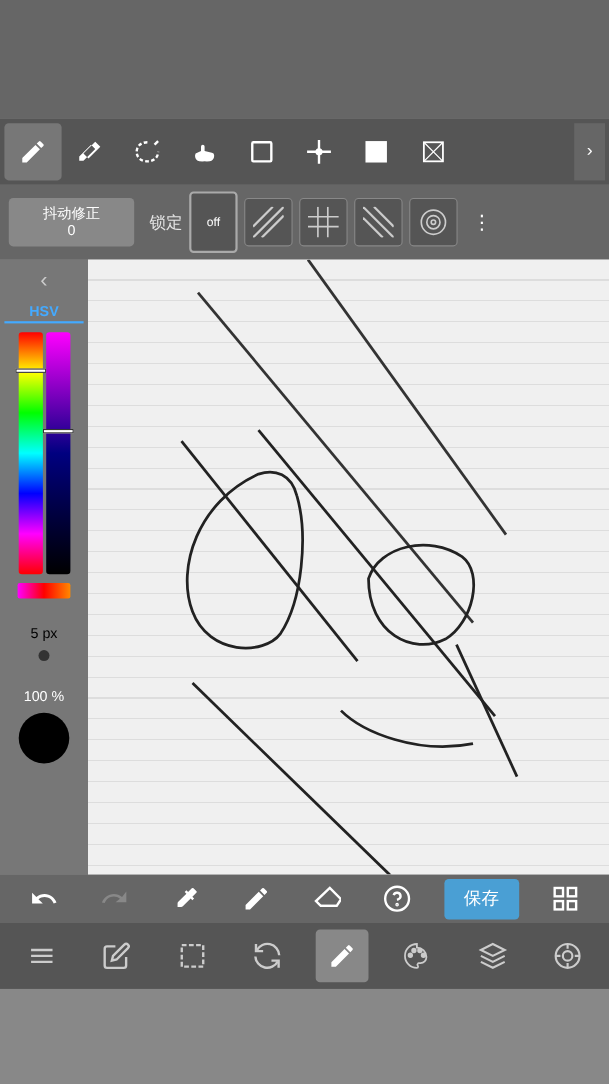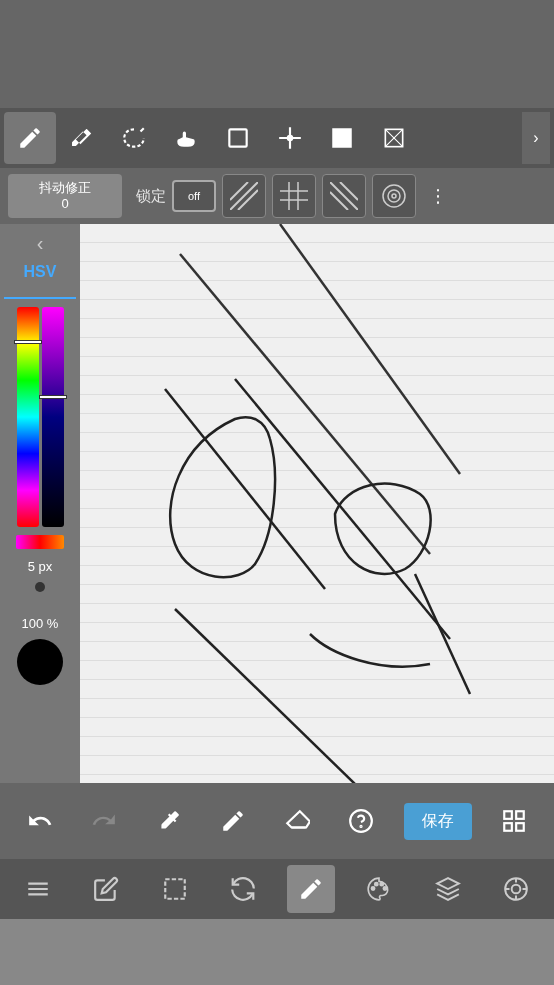--- a/index.html
+++ b/index.html
@@ -84,21 +84,21 @@
       cursor: pointer;
       line-height: 1.2;
       text-align: center;
     }
     .stabilizer-btn span {
       display: block;
       font-size: 13px;
     }
     .lock-btn {
       width: 44px;
-      height: 32px;
+      height: 56px;
       border: 2px solid #aaa;
       border-radius: 4px;
       background: #555;
       display: flex;
       align-items: center;
       justify-content: center;
       color: #fff;
       font-size: 12px;
       cursor: pointer;
       position: relative;
@@ -148,26 +148,26 @@
       gap: 4px;
     }
     .collapse-arrow {
       color: #ccc;
       font-size: 20px;
       cursor: pointer;
       margin-bottom: 4px;
     }
     .hsv-label {
       color: #4af;
-      font-size: 16px;
+      font-size: 13px;
       font-weight: bold;
       border-bottom: 2px solid #4af;
       width: 100%;
       text-align: center;
-      padding-bottom: 16px;
+      padding-bottom: 2px;
     }
     .color-bars {
       display: flex;
       gap: 3px;
       margin-top: 4px;
     }
     .color-bar {
       width: 22px;
       height: 220px;
       border-radius: 3px;
@@ -179,23 +179,23 @@
     }
     .bar-indicator {
       position: absolute;
       left: -3px;
       width: calc(100% + 6px);
       height: 4px;
       background: #fff;
       border: 1px solid #333;
     }
     .size-label {
-      color: #ffffff;
+      color: #000000;
       font-size: 13px;
-      margin-top: 6px;
+      margin-top: 20px;
     }
     .size-dot {
       width: 10px;
       height: 10px;
       border-radius: 50%;
       background: #333;
       margin: 4px auto;
     }
     .zoom-label {
       color: #fff;
@@ -220,21 +220,21 @@
     }
     .drawing-svg {
       position: absolute;
       top: 0; left: 0;
       width: 100%; height: 100%;
     }
 
     
     .action-bar {
       width: 100%;
-      height: 76px;
+      height: 44px;
       background: #666;
       display: flex;
       align-items: center;
       justify-content: space-around;
       padding: 0 8px;
     }
     .action-icon {
       width: 44px;
       height: 44px;
       display: flex;

